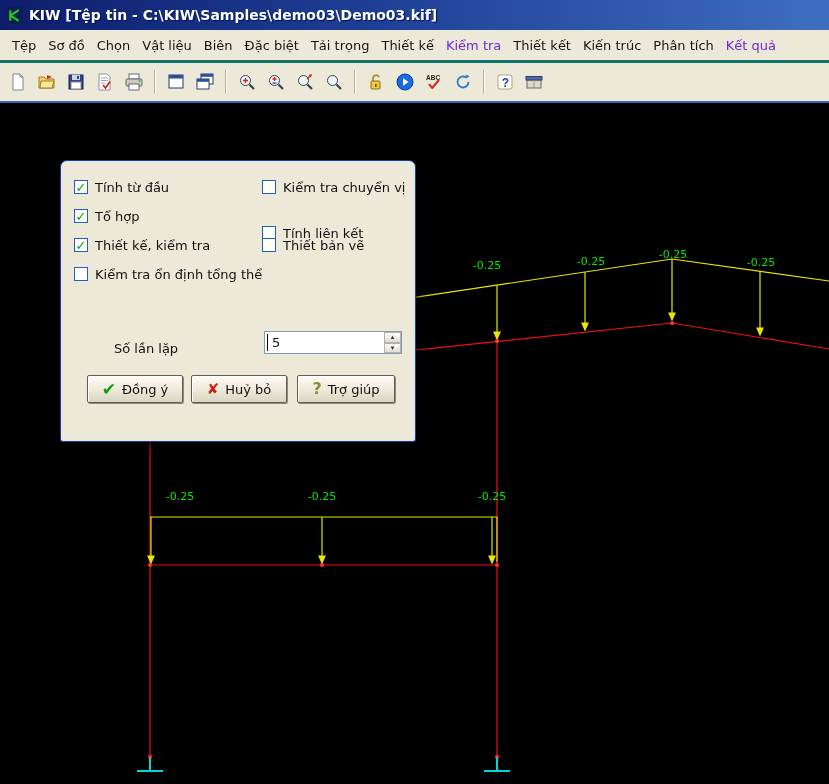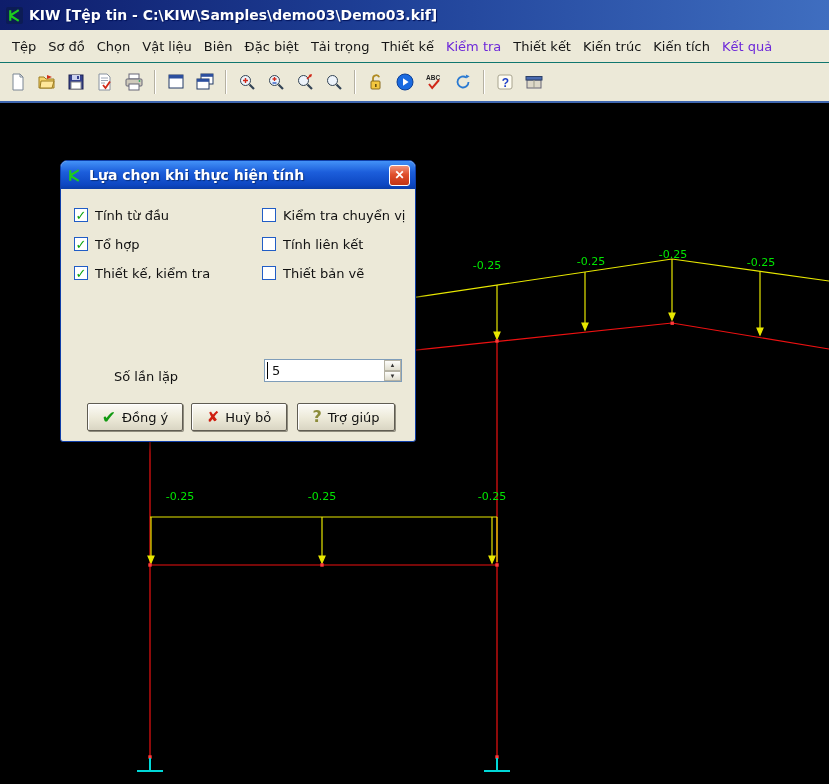--- a/index.html
+++ b/index.html
@@ -14,21 +14,21 @@
   .titlebar {
     height: 30px;
     background: linear-gradient(90deg, #0e1d6b 0%, #1e3f96 45%, #3f6ec0 100%);
     display: flex; align-items: center; gap: 6px; padding: 12px 6px;
   }
   .titlebar-title { color:#fff; font-size:14px; font-weight:bold; text-shadow:1px 1px 1px #00125a; white-space:nowrap; }
   .app-icon { width:17px; height:17px; display:block; flex:0 0 auto; }
   
   .menubar {
     height: 33px; background:#ece9d8; display:flex; align-items:center;
-    padding: 0 6px; overflow: hidden; border-bottom: 1px solid #0f766e;
+    padding: 0 6px; overflow: hidden; border-bottom: 3px solid #0f766e;
   }
   .menu-item { padding: 6px 6px; font-size: 13px; color:#151515; white-space:nowrap; cursor: default; }
   .menu-item.disabled { color:#6d28d9; }
   
   .toolbar {
     height: 40px; background:#ece9d8; display:flex; align-items:center;
     padding: 0 5px; gap: 3px; border-bottom: 2px solid #3f67b0;
   }
   .tb-btn {
     width: 26px; height: 26px; display:flex; align-items:center; justify-content:center;
@@ -106,21 +106,21 @@
     <span class="menu-item">Sơ đồ</span>
     <span class="menu-item">Chọn</span>
     <span class="menu-item">Vật liệu</span>
     <span class="menu-item">Biên</span>
     <span class="menu-item">Đặc biệt</span>
     <span class="menu-item">Tải trọng</span>
     <span class="menu-item">Thiết kế</span>
     <span class="menu-item disabled">Kiểm tra</span>
     <span class="menu-item">Thiết kết</span>
     <span class="menu-item">Kiến trúc</span>
-    <span class="menu-item">Kiến tích</span>
+    <span class="menu-item">Phân tích</span>
     <span class="menu-item disabled">Kết quả</span>
   </div>
 
   <div class="toolbar">
     <button class="tb-btn">
       <svg width="20" height="20" viewBox="0 0 20 20">
         <path d="M5 2h7l3 3v13H5z" fill="#fff" stroke="#7a8694"></path>
           <path d="M12 2v3h3" fill="none" stroke="#7a8694"></path>
       </svg>
     </button>
@@ -299,47 +299,44 @@
     <div class="load-label" style="left:464px; top:157px;">-0.25</div>
     <div class="load-label" style="left:568px; top:153px;">-0.25</div>
     <div class="load-label" style="left:650px; top:146px;">-0.25</div>
     <div class="load-label" style="left:738px; top:154px;">-0.25</div>
     <div class="load-label" style="left:157px; top:388px;">-0.25</div>
     <div class="load-label" style="left:299px; top:388px;">-0.25</div>
     <div class="load-label" style="left:469px; top:388px;">-0.25</div>
   </div>
 
   <div class="dialog">
-    <div class="dlg-titlebar">
-      <svg class="app-icon" width="16" height="16" viewBox="0 0 16 16">
-        <path d="M4 13 L4 3 M4 8 L12 3 M4 8 L12 13" stroke="#1ecb1e" stroke-width="2" fill="none"></path>
-      </svg>
-      <span class="dlg-title">Lựa chọn khi thực hiện tính</span>
-      <button class="dlg-close">✕</button>
-    </div>
     <div class="dlg-body">
 
       <div class="cb-row" style="left:13px; top:18px;">
         <span class="cb-box">✓</span>
         <span class="cb-label">Tính từ đầu</span>
       </div>
       <div class="cb-row" style="left:13px; top:47px;">
         <span class="cb-box">✓</span>
         <span class="cb-label">Tổ hợp</span>
       </div>
       <div class="cb-row" style="left:13px; top:76px;">
         <span class="cb-box">✓</span>
         <span class="cb-label">Thiết kế, kiểm tra</span>
       </div>
+      <div class="cb-row" style="left:13px; top:105px;">
+        <span class="cb-box"></span>
+        <span class="cb-label">Kiểm tra ổn định tổng thể</span>
+      </div>
 
       <div class="cb-row" style="left:201px; top:18px;">
         <span class="cb-box"></span>
         <span class="cb-label">Kiểm tra chuyển vị</span>
       </div>
-      <div class="cb-row" style="left:201px; top:47px;">
+      <div class="cb-row" style="left:201px; top:64px;">
         <span class="cb-box"></span>
         <span class="cb-label">Tính liên kết</span>
       </div>
       <div class="cb-row" style="left:201px; top:76px;">
         <span class="cb-box"></span>
         <span class="cb-label">Thiết bản vẽ</span>
       </div>
 
       <span class="iter-label">Số lần lặp</span>
       <div class="spin-edit">

